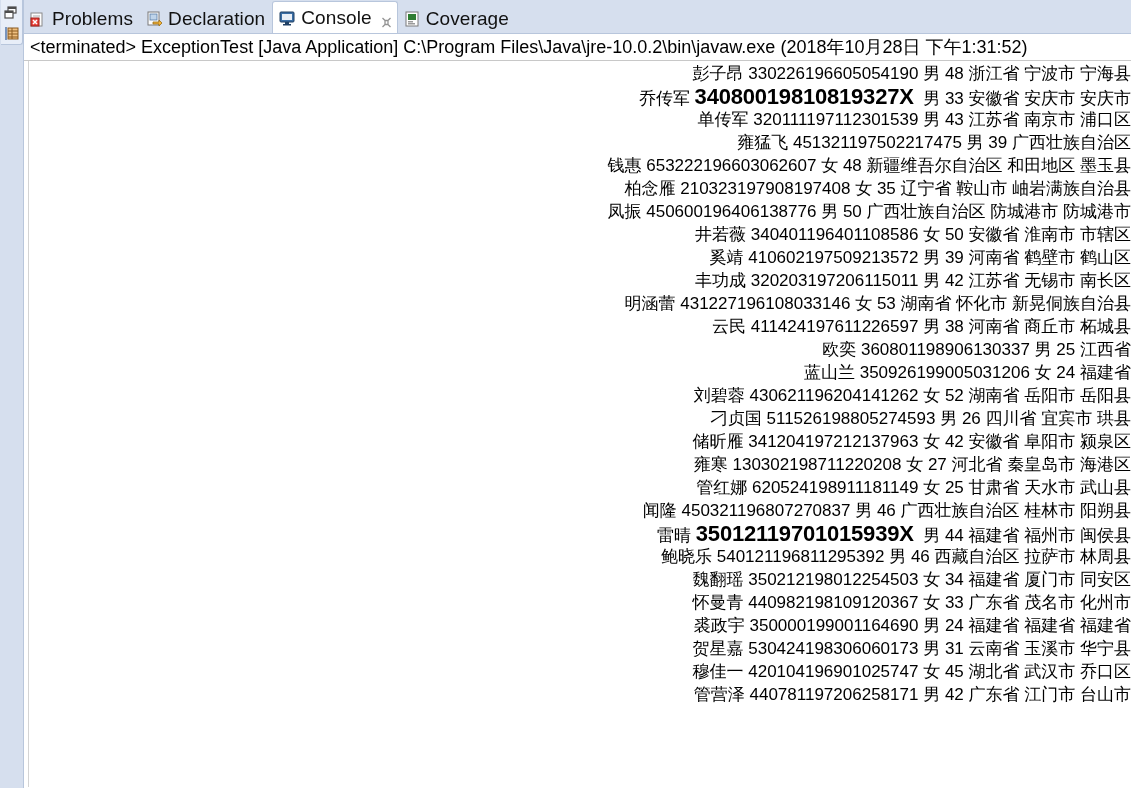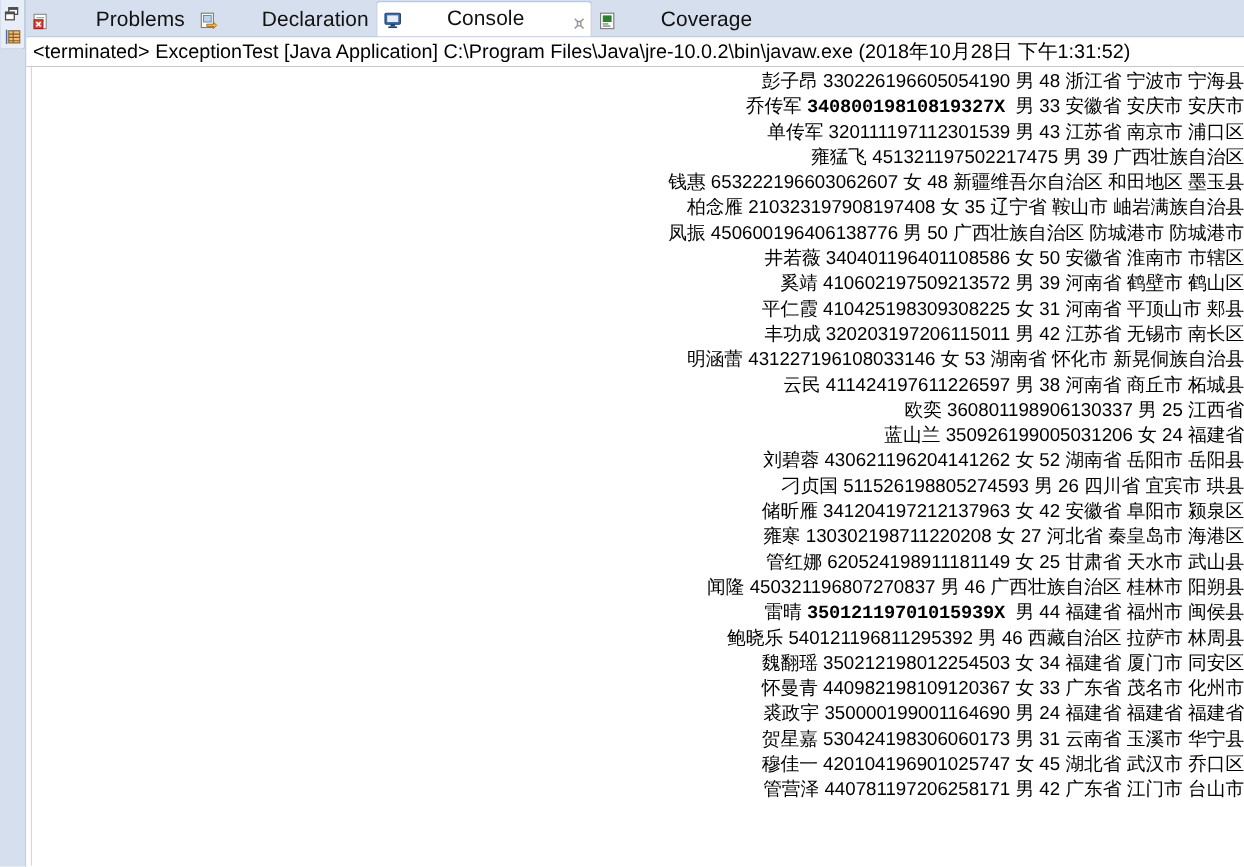--- a/index.html
+++ b/index.html
@@ -75,21 +75,20 @@
     display: flex;
     align-items: center;
     height: 30px;
     padding: 0 7px 0 6px;
     box-sizing: border-box;
     font-size: 19px;
     color: #111111;
     white-space: nowrap;
     position: relative;
     cursor: default;
-    gap: 35px;
   }
   .tab .tab-label {
     margin-left: 5px;
     font-family: "Liberation Sans", sans-serif;
     font-size: 19px;
     line-height: 20px;
     letter-spacing: 0.1px;
   }
   .tab.active {
     background: #ffffff;
@@ -175,23 +174,23 @@
     line-height: 23px;
     font-size: 17px;
     color: #000000;
     white-space: pre;
     font-family: "Liberation Sans", "DejaVu Sans", sans-serif;
     padding-left: 3px;
     text-align: right;
   }
   .cline .fld { }
   .cline .id-bold {
-    font-family: Liberation Mono, monospace;
+    font-family: Liberation Sans, sans-serif;
     font-weight: bold;
-    font-size: 17px;
+    font-size: 22px;
     letter-spacing: -0.2px;
   }
 </style>
 </head>
 <body>
 
 <div id="app">
 
   <div class="left-bar">
     <div class="left-bar-stack">
@@ -284,21 +283,20 @@
       <div class="console-lines" id="console-lines">
           <div class="cline"><span class="fld">彭子昂</span> <span class="fld">330226196605054190</span> <span class="fld">男</span> <span class="fld">48</span> <span class="fld">浙江省</span> <span class="fld">宁波市</span> <span class="fld">宁海县</span></div>
           <div class="cline"><span class="fld">乔传军</span> <span class="id-bold">34080019810819327X</span>  <span class="fld">男</span> <span class="fld">33</span> <span class="fld">安徽省</span> <span class="fld">安庆市</span> <span class="fld">安庆市</span></div>
           <div class="cline"><span class="fld">单传军</span> <span class="fld">320111197112301539</span> <span class="fld">男</span> <span class="fld">43</span> <span class="fld">江苏省</span> <span class="fld">南京市</span> <span class="fld">浦口区</span></div>
           <div class="cline"><span class="fld">雍猛飞</span> <span class="fld">451321197502217475</span> <span class="fld">男</span> <span class="fld">39</span> <span class="fld">广西壮族自治区</span></div>
           <div class="cline"><span class="fld">钱惠</span> <span class="fld">653222196603062607</span> <span class="fld">女</span> <span class="fld">48</span> <span class="fld">新疆维吾尔自治区</span> <span class="fld">和田地区</span> <span class="fld">墨玉县</span></div>
           <div class="cline"><span class="fld">柏念雁</span> <span class="fld">210323197908197408</span> <span class="fld">女</span> <span class="fld">35</span> <span class="fld">辽宁省</span> <span class="fld">鞍山市</span> <span class="fld">岫岩满族自治县</span></div>
           <div class="cline"><span class="fld">凤振</span> <span class="fld">450600196406138776</span> <span class="fld">男</span> <span class="fld">50</span> <span class="fld">广西壮族自治区</span> <span class="fld">防城港市</span> <span class="fld">防城港市</span></div>
           <div class="cline"><span class="fld">井若薇</span> <span class="fld">340401196401108586</span> <span class="fld">女</span> <span class="fld">50</span> <span class="fld">安徽省</span> <span class="fld">淮南市</span> <span class="fld">市辖区</span></div>
           <div class="cline"><span class="fld">奚靖</span> <span class="fld">410602197509213572</span> <span class="fld">男</span> <span class="fld">39</span> <span class="fld">河南省</span> <span class="fld">鹤壁市</span> <span class="fld">鹤山区</span></div>
-          <div class="cline"><span class="fld">平仁霞</span> <span class="fld">410425198309308225</span> <span class="fld">女</span> <span class="fld">31</span> <span class="fld">河南省</span> <span class="fld">平顶山市</span> <span class="fld">郏县</span></div>
           <div class="cline"><span class="fld">丰功成</span> <span class="fld">320203197206115011</span> <span class="fld">男</span> <span class="fld">42</span> <span class="fld">江苏省</span> <span class="fld">无锡市</span> <span class="fld">南长区</span></div>
           <div class="cline"><span class="fld">明涵蕾</span> <span class="fld">431227196108033146</span> <span class="fld">女</span> <span class="fld">53</span> <span class="fld">湖南省</span> <span class="fld">怀化市</span> <span class="fld">新晃侗族自治县</span></div>
           <div class="cline"><span class="fld">云民</span> <span class="fld">411424197611226597</span> <span class="fld">男</span> <span class="fld">38</span> <span class="fld">河南省</span> <span class="fld">商丘市</span> <span class="fld">柘城县</span></div>
           <div class="cline"><span class="fld">欧奕</span> <span class="fld">360801198906130337</span> <span class="fld">男</span> <span class="fld">25</span> <span class="fld">江西省</span></div>
           <div class="cline"><span class="fld">蓝山兰</span> <span class="fld">350926199005031206</span> <span class="fld">女</span> <span class="fld">24</span> <span class="fld">福建省</span></div>
           <div class="cline"><span class="fld">刘碧蓉</span> <span class="fld">430621196204141262</span> <span class="fld">女</span> <span class="fld">52</span> <span class="fld">湖南省</span> <span class="fld">岳阳市</span> <span class="fld">岳阳县</span></div>
           <div class="cline"><span class="fld">刁贞国</span> <span class="fld">511526198805274593</span> <span class="fld">男</span> <span class="fld">26</span> <span class="fld">四川省</span> <span class="fld">宜宾市</span> <span class="fld">珙县</span></div>
           <div class="cline"><span class="fld">储昕雁</span> <span class="fld">341204197212137963</span> <span class="fld">女</span> <span class="fld">42</span> <span class="fld">安徽省</span> <span class="fld">阜阳市</span> <span class="fld">颍泉区</span></div>
           <div class="cline"><span class="fld">雍寒</span> <span class="fld">130302198711220208</span> <span class="fld">女</span> <span class="fld">27</span> <span class="fld">河北省</span> <span class="fld">秦皇岛市</span> <span class="fld">海港区</span></div>
           <div class="cline"><span class="fld">管红娜</span> <span class="fld">620524198911181149</span> <span class="fld">女</span> <span class="fld">25</span> <span class="fld">甘肃省</span> <span class="fld">天水市</span> <span class="fld">武山县</span></div>

